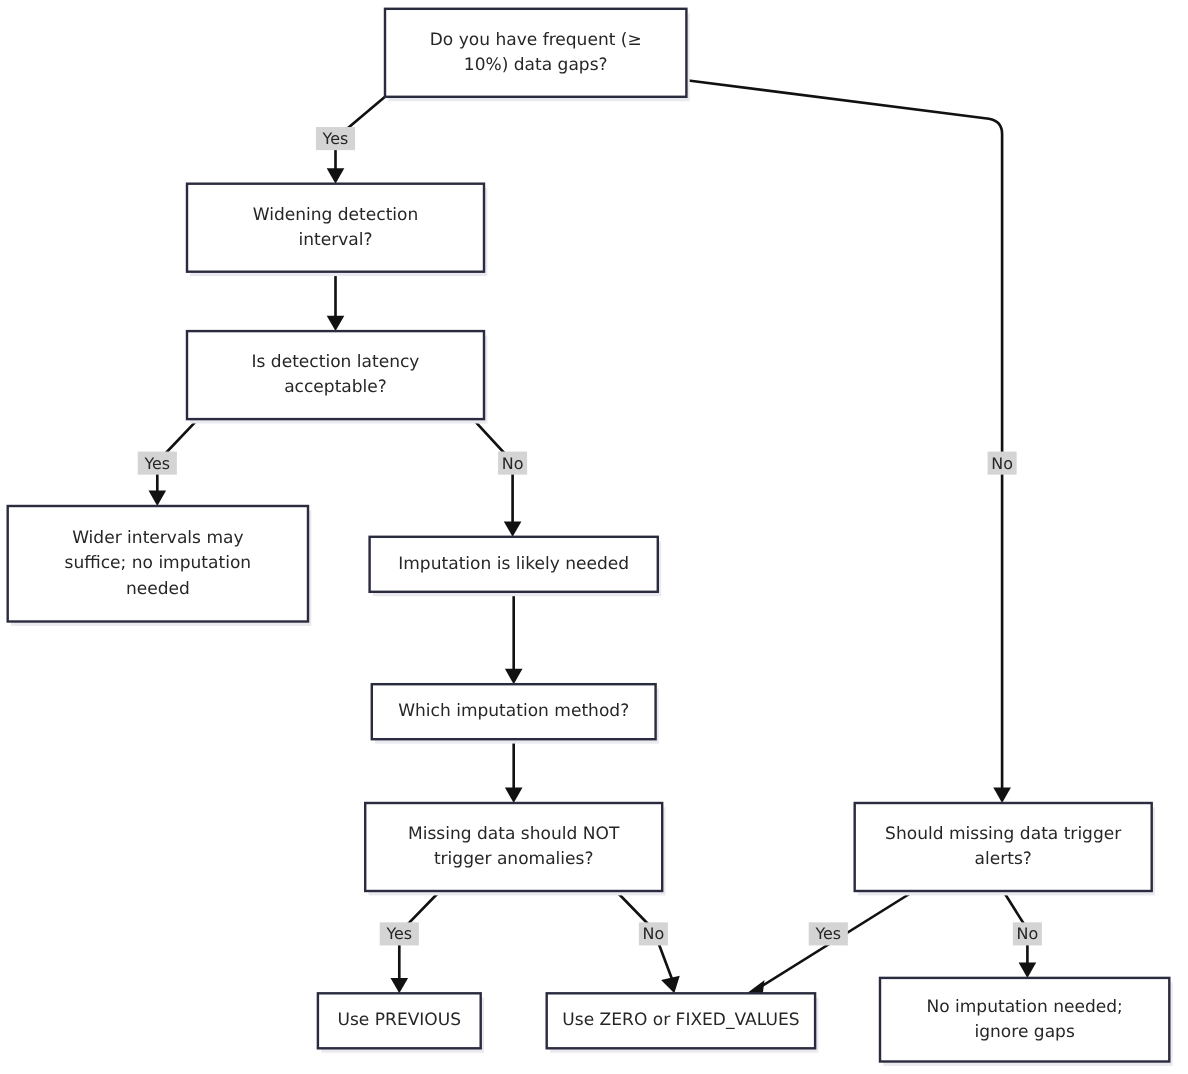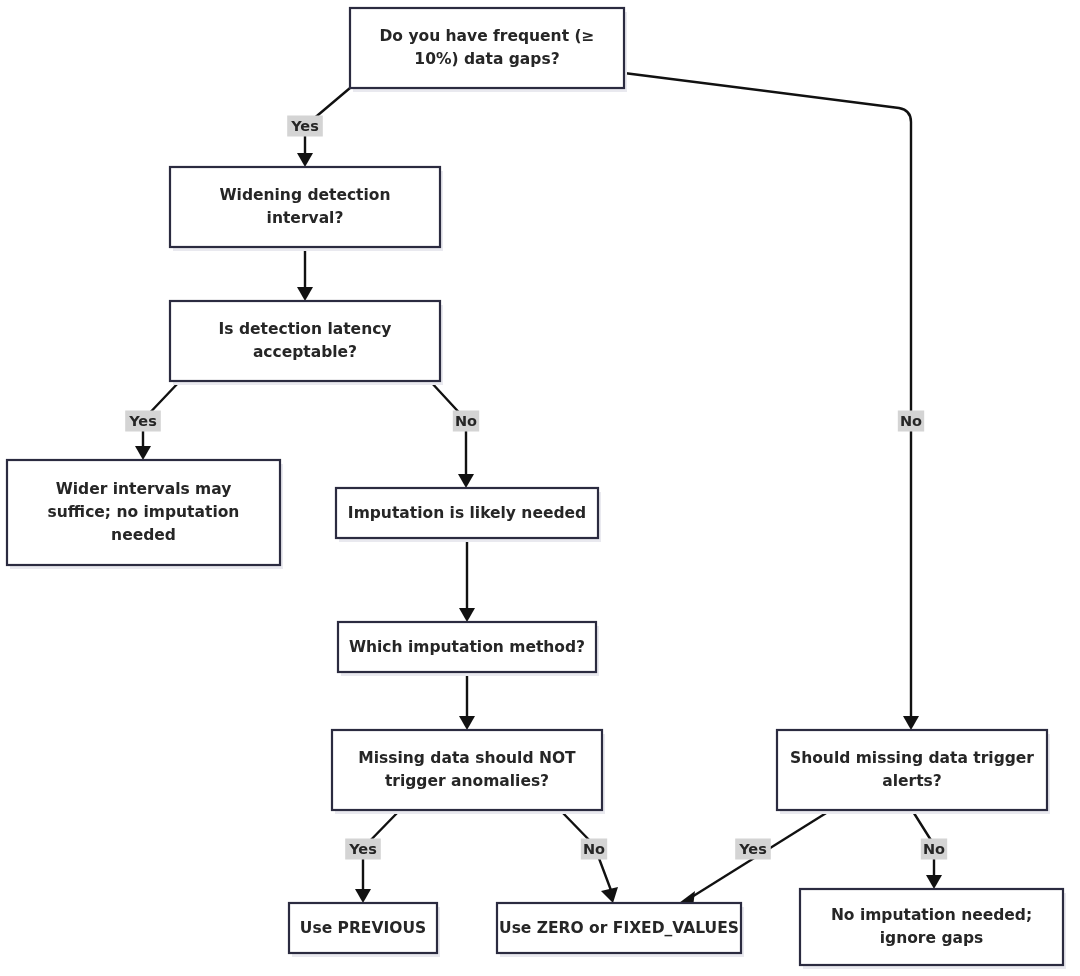--- a/index.html
+++ b/index.html
@@ -10,21 +10,20 @@
   body {
     width: 1080px;
     height: 976px;
     font-family: "DejaVu Sans", sans-serif;
     overflow: hidden;
   }
   #flowchart-root {
     position: relative;
     width: 1080px;
     height: 976px;
-    font-weight: bold;
   }
   svg#flow-svg {
     display: block;
     width: 1080px;
     height: 976px;
   }
   .node-rect {
     fill: #ffffff;
     stroke: #2b2b40;
     stroke-width: 2.2;

